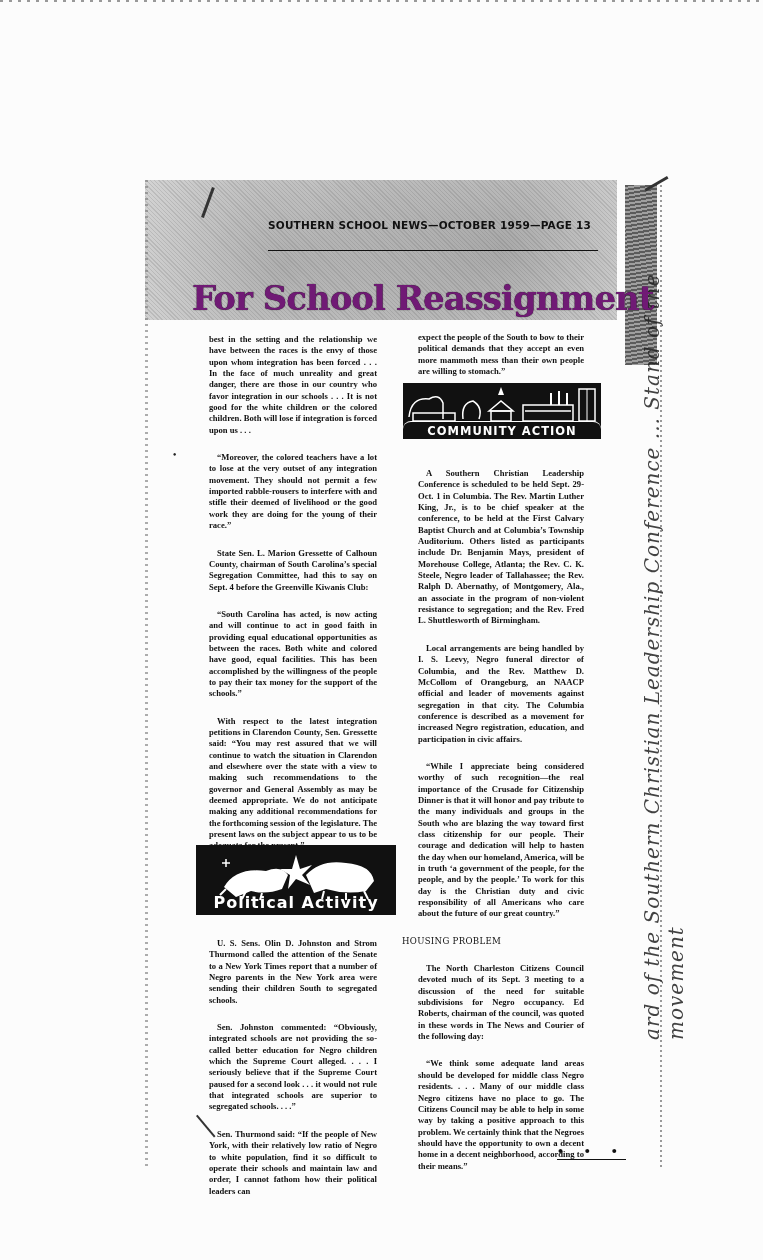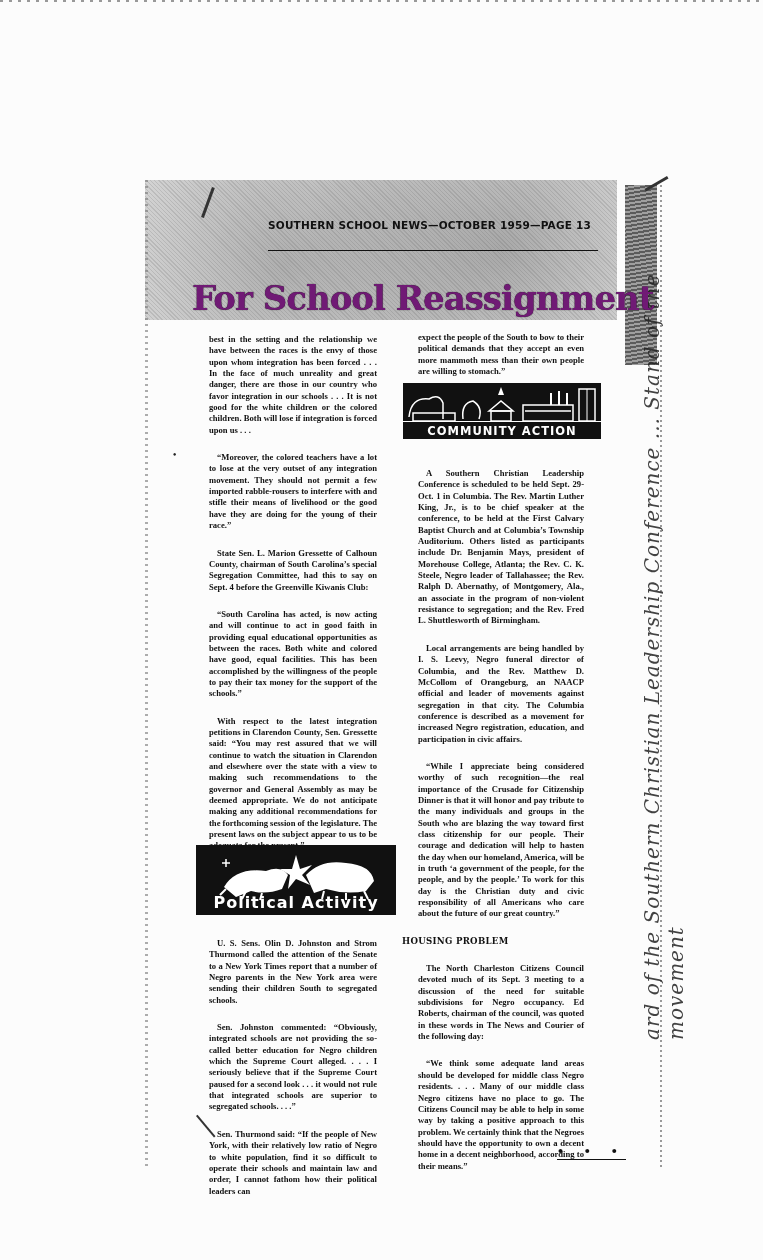--- a/index.html
+++ b/index.html
@@ -65,29 +65,29 @@
       font-size: 8.6px; line-height: 11.35px; color: #111;
       text-align: justify; font-weight: bold;
     }
     .col p { margin: 16px; text-indent: 8px; font-family: Liberation Serif, serif; }
     .col p.noindent { text-indent: 0; }
     .col-left { left: 193px; top: 318px; width: 200px; }
     .col-left-2 { left: 193px; top: 922px; width: 200px; }
     .col-right-top { left: 402px; top: 316px; width: 198px; }
     .col-right { left: 402px; top: 452px; width: 198px; }
     .subhead {
-      font-family: "DejaVu Serif", serif; font-weight: bold; font-size: 8.6px;
+      font-family: "DejaVu Serif", serif; font-weight: normal; font-size: 8.6px;
       letter-spacing: .3px; margin-top: 8px;
     }
     .cut {
       position: absolute; background: #111; color: #fff; overflow: hidden;
     }
     .cut-label {
       position: absolute; left: 0; right: 0; bottom: 3px; text-align: center;
-      font-family: "DejaVu Sans", sans-serif; font-weight: bold; letter-spacing: 1px;
+      font-family: "DejaVu Sans", sans-serif; font-weight: bold; letter-spacing: 1px; border-radius: 8px;
     }
     .cut-political { left: 196px; top: 845px; width: 200px; height: 70px; }
     .cut-political .cut-label { font-size: 16px; }
     .cut-community { left: 403px; top: 383px; width: 198px; height: 56px; }
     .cut-community .cut-label { font-size: 11.5px; border-top: 1.5px solid #fff; padding-top: 2px; bottom: 1px; }
     .cut svg { position: absolute; left: 0; top: 0; }
     .end-marks {
       position: absolute; left: 557px; top: 1145px; font-size: 11px; color: #111;
       letter-spacing: 8px; font-weight: bold; border-bottom: 1px solid #111; padding-bottom: 1px;
     }
@@ -110,21 +110,21 @@
 
 <div class="margin-handwriting">ard of the Southern Christian Leadership Conference ... Stand of the movement</div>
 
 <div class="running-head">SOUTHERN SCHOOL NEWS—OCTOBER 1959—PAGE 13</div>
 <h1 class="headline" style="margin:0;">For School Reassignment</h1>
 
 <span class="left-bullet">•</span>
 
 <div class="col col-left">
   <p class="noindent">best in the setting and the relationship we have between the races is the envy of those upon whom integration has been forced . . . In the face of much unreality and great danger, there are those in our country who favor integration in our schools . . . It is not good for the white children or the colored children. Both will lose if integration is forced upon us . . .</p>
-  <p>“Moreover, the colored teachers have a lot to lose at the very outset of any integration movement. They should not permit a few imported rabble-rousers to interfere with and stifle their means of livelihood or the good have they are doing for the young of their race.”</p>
+  <p>“Moreover, the colored teachers have a lot to lose at the very outset of any integration movement. They should not permit a few imported rabble-rousers to interfere with and stifle their deemed of livelihood or the good work they are doing for the young of their race.”</p>
   <p>State Sen. L. Marion Gressette of Calhoun County, chairman of South Carolina’s special Segregation Committee, had this to say on Sept. 4 before the Greenville Kiwanis Club:</p>
   <p>“South Carolina has acted, is now acting and will continue to act in good faith in providing equal educational opportunities as between the races. Both white and colored have good, equal facilities. This has been accomplished by the willingness of the people to pay their tax money for the support of the schools.”</p>
   <p>With respect to the latest integration petitions in Clarendon County, Sen. Gressette said: “You may rest assured that we will continue to watch the situation in Clarendon and elsewhere over the state with a view to making such recommendations to the governor and General Assembly as may be deemed appropriate. We do not anticipate making any additional recommendations for the forthcoming session of the legislature. The present laws on the subject appear to us to be adequate for the present.”</p>
 </div>
 
 <div class="cut cut-political">
   <svg width="200" height="70" viewBox="0 0 200 70">
     <path d="M28 42 Q40 22 70 26 Q85 20 92 30 L86 44 Q70 50 55 46 L40 52 Z" fill="#fff"></path>
     <path d="M30 44 L24 50 M50 46 L46 54 M66 48 L64 55" stroke="#fff" stroke-width="2"></path>
     <path d="M110 30 Q125 14 150 18 Q175 20 178 36 L170 46 Q150 50 130 44 L118 48 Z" fill="#fff"></path>

